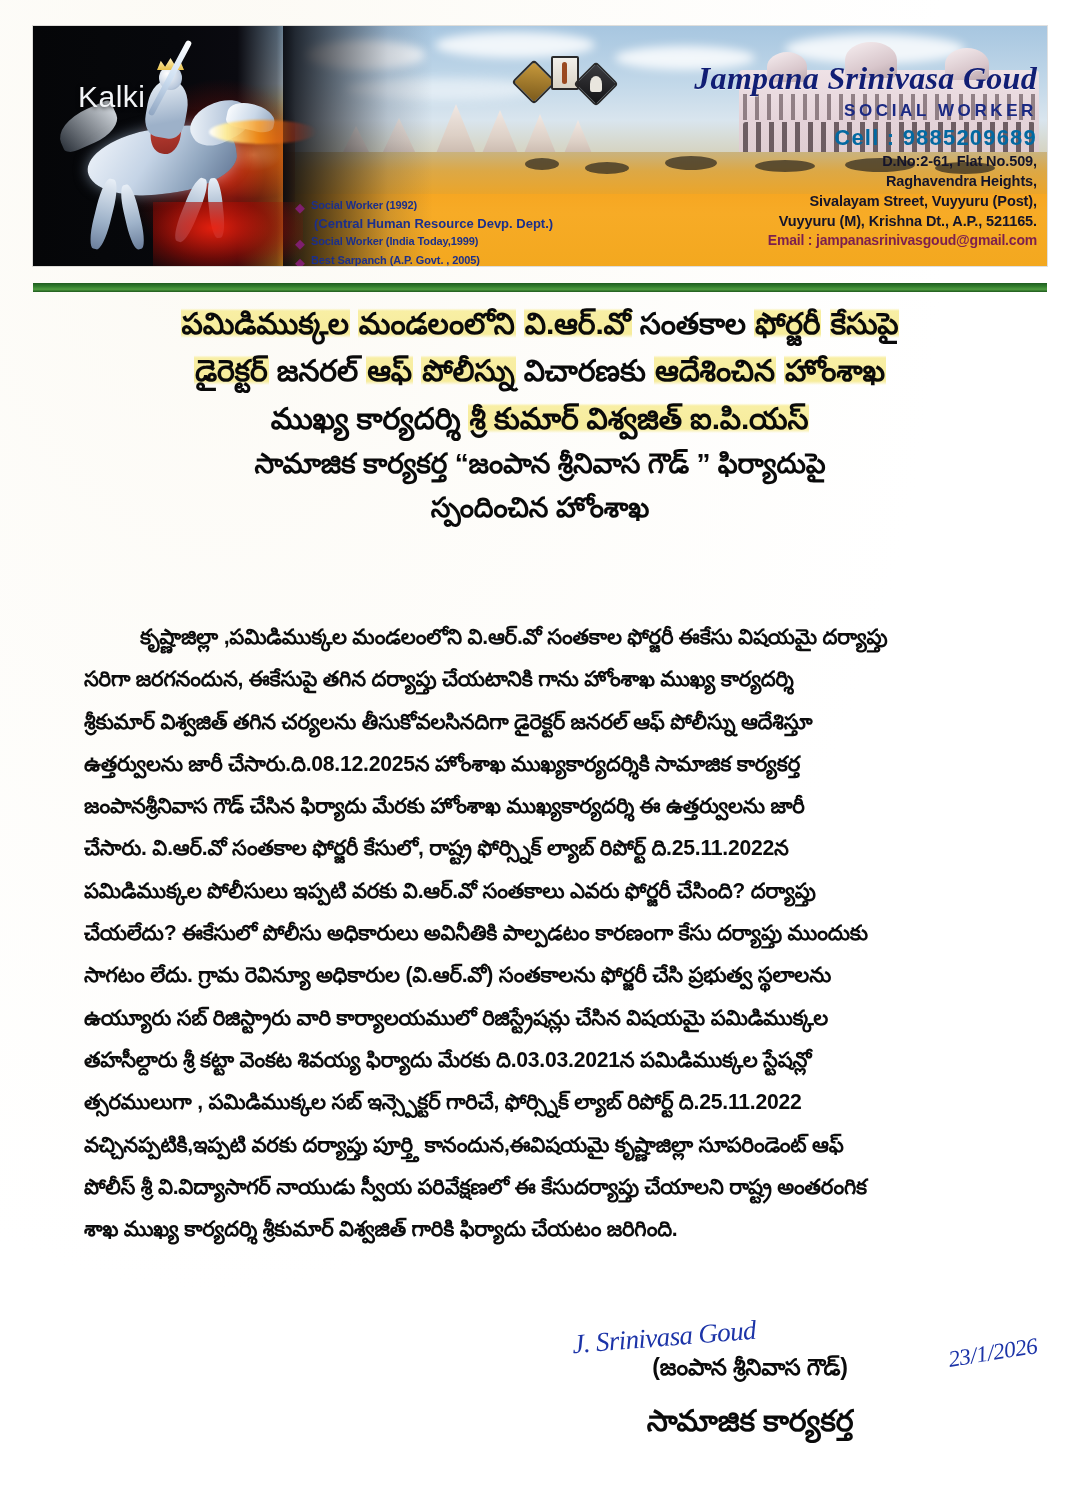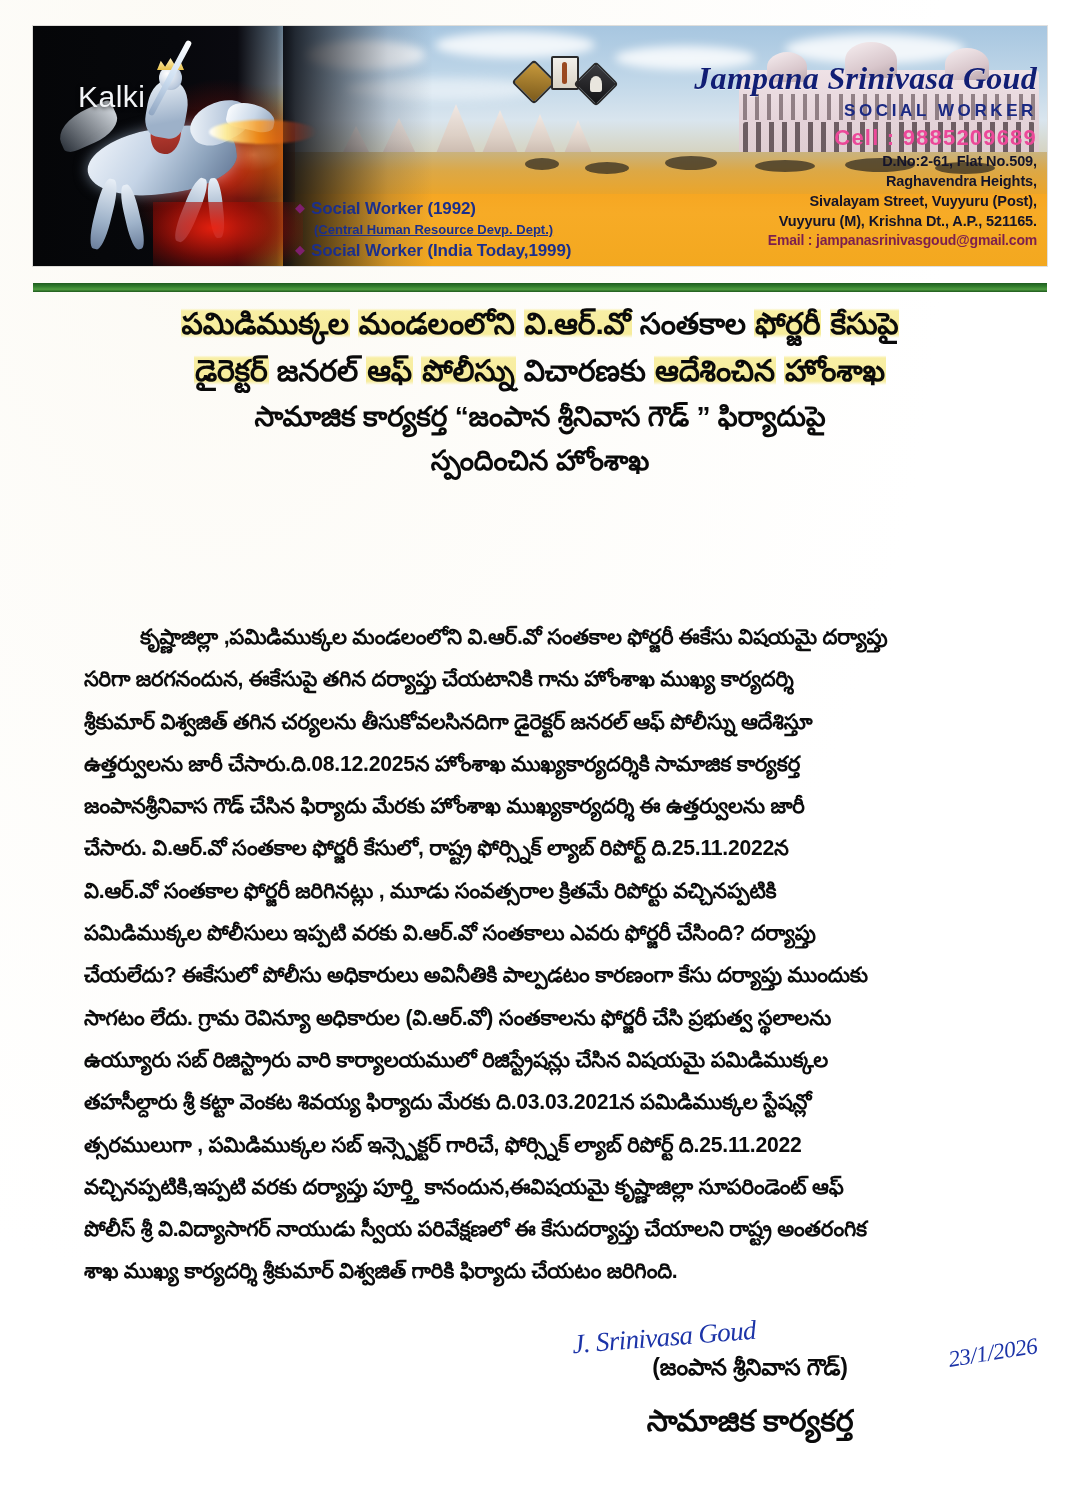--- a/index.html
+++ b/index.html
@@ -289,35 +289,34 @@
   }
   .award-bullet {
     color: #7e1f6e;
     font-size: 13px;
     line-height: 1;
     margin-right: 6px;
     margin-top: 3px;
   }
   .award-text {
     color: #1b2f8c;
-    font-size: 17px;
+    font-size: 11px;
     font-weight: bold;
     line-height: 1.28;
     letter-spacing: -0.1px;
     white-space: nowrap;
   }
   .award-sub {
     color: #1b2f8c;
     font-size: 13px;
     font-weight: bold;
     margin-left: 19px;
     margin-top: -1px;
     margin-bottom: 3px;
     white-space: nowrap;
-    text-decoration: underline;
   }
 
   
   .contact {
     position: absolute;
     right: 10px;
     top: 36px;
     width: 414px;
     text-align: right;
   }
@@ -332,21 +331,21 @@
     text-shadow: 0 1px 0 rgba(255,255,255,0.45);
   }
   .lh-role {
     color: #1b2a83;
     font-size: 17px;
     font-weight: bold;
     letter-spacing: 3.6px;
     margin-top: 7px;
   }
   .lh-cell {
-    color: #ec4899;
+    color: #0369a1;
     font-size: 22px;
     font-weight: bold;
     letter-spacing: 1.2px;
     margin-top: 4px;
   }
   .addr-line {
     color: #14142a;
     font-size: 14.5px;
     font-weight: bold;
     line-height: 1.38;
@@ -568,32 +567,32 @@
       <div class="addr-line">Vuyyuru (M), Krishna Dt., A.P., 521165.</div>
       <div class="email-line">Email : jampanasrinivasgoud@gmail.com</div>
     </div>
   </div>
 
   <div class="divider"></div>
 
   <div class="headline">
     <div class="hl-line l1"><span class="hi">పమిడిముక్కల</span><span> </span><span class="hi">మండలంలోని</span><span> </span><span class="hi">వి.ఆర్.వో</span><span> </span><span>సంతకాల</span><span> </span><span class="hi">ఫోర్జరీ</span><span> </span><span class="hi">కేసుపై</span></div>
     <div class="hl-line l2"><span class="hi">డైరెక్టర్</span><span> జనరల్ </span><span class="hi">ఆఫ్</span><span> </span><span class="hi">పోలీస్ను</span><span> విచారణకు </span><span class="hi">ఆదేశించిన</span><span> </span><span class="hi">హోంశాఖ</span></div>
+    <div class="hl-line l3"><span>ముఖ్య కార్యదర్శి </span><span class="hi">శ్రీ కుమార్ విశ్వజిత్ ఐ.పి.యస్</span></div>
     <div class="hl-line l4"><span>సామాజిక కార్యకర్త “జంపాన శ్రీనివాస గౌడ్ ” ఫిర్యాదుపై</span></div>
     <div class="hl-line l5"><span>స్పందించిన హోంశాఖ</span></div>
   </div>
 
   <div class="body-text">
       <div class="bt-line indent">కృష్ణాజిల్లా ,పమిడిముక్కల మండలంలోని వి.ఆర్.వో సంతకాల ఫోర్జరీ ఈకేసు విషయమై దర్యాప్తు</div>
       <div class="bt-line">సరిగా జరగనందున, ఈకేసుపై తగిన దర్యాప్తు చేయటానికి గాను హోంశాఖ ముఖ్య కార్యదర్శి</div>
       <div class="bt-line">శ్రీకుమార్ విశ్వజిత్ తగిన చర్యలను తీసుకోవలసినదిగా డైరెక్టర్ జనరల్ ఆఫ్ పోలీస్ను ఆదేశిస్తూ</div>
       <div class="bt-line">ఉత్తర్వులను జారీ చేసారు.ది.08.12.2025న హోంశాఖ ముఖ్యకార్యదర్శికి సామాజిక కార్యకర్త</div>
       <div class="bt-line">జంపానశ్రీనివాస గౌడ్ చేసిన ఫిర్యాదు మేరకు హోంశాఖ ముఖ్యకార్యదర్శి ఈ ఉత్తర్వులను జారీ</div>
       <div class="bt-line">చేసారు. వి.ఆర్.వో సంతకాల ఫోర్జరీ కేసులో, రాష్ట్ర ఫోర్స్నిక్ ల్యాబ్ రిపోర్ట్ ది.25.11.2022న</div>
-      <div class="bt-line">వి.ఆర్.వో సంతకాల ఫోర్జరీ జరిగినట్లు , మూడు సంవత్సరాల క్రితమే రిపోర్టు వచ్చినప్పటికి</div>
       <div class="bt-line">పమిడిముక్కల పోలీసులు ఇప్పటి వరకు వి.ఆర్.వో సంతకాలు ఎవరు ఫోర్జరీ చేసింది? దర్యాప్తు</div>
       <div class="bt-line">చేయలేదు? ఈకేసులో పోలీసు అధికారులు  అవినీతికి పాల్పడటం కారణంగా  కేసు దర్యాప్తు ముందుకు</div>
       <div class="bt-line">సాగటం లేదు. గ్రామ రెవిన్యూ అధికారుల (వి.ఆర్.వో) సంతకాలను ఫోర్జరీ చేసి ప్రభుత్వ స్థలాలను</div>
       <div class="bt-line">ఉయ్యూరు సబ్ రిజిస్ట్రారు వారి కార్యాలయములో రిజిస్ట్రేషన్లు చేసిన విషయమై పమిడిముక్కల</div>
       <div class="bt-line">తహసీల్దారు శ్రీ కట్టా వెంకట శివయ్య ఫిర్యాదు మేరకు ది.03.03.2021న పమిడిముక్కల స్టేషన్లో</div>
       <div class="bt-line">త్సరములుగా , పమిడిముక్కల సబ్ ఇన్స్పెక్టర్ గారిచే, ఫోర్స్నిక్ ల్యాబ్ రిపోర్ట్  ది.25.11.2022</div>
       <div class="bt-line">వచ్చినప్పటికి,ఇప్పటి వరకు దర్యాప్తు పూర్త్తి కానందున,ఈవిషయమై కృష్ణాజిల్లా సూపరిండెంట్ ఆఫ్</div>
       <div class="bt-line">పోలీస్ శ్రీ వి.విద్యాసాగర్ నాయుడు స్వీయ పరివేక్షణలో ఈ కేసుదర్యాప్తు చేయాలని  రాష్ట్ర అంతరంగిక</div>
       <div class="bt-line">శాఖ ముఖ్య కార్యదర్శి శ్రీకుమార్ విశ్వజిత్ గారికి ఫిర్యాదు చేయటం జరిగింది.</div>
     </div>

